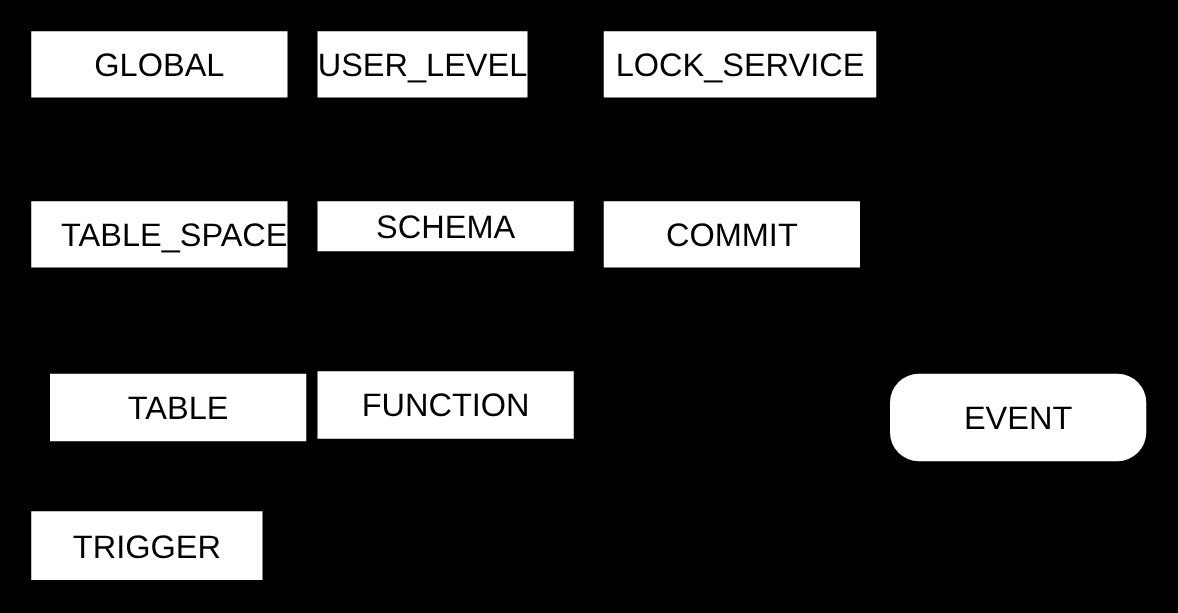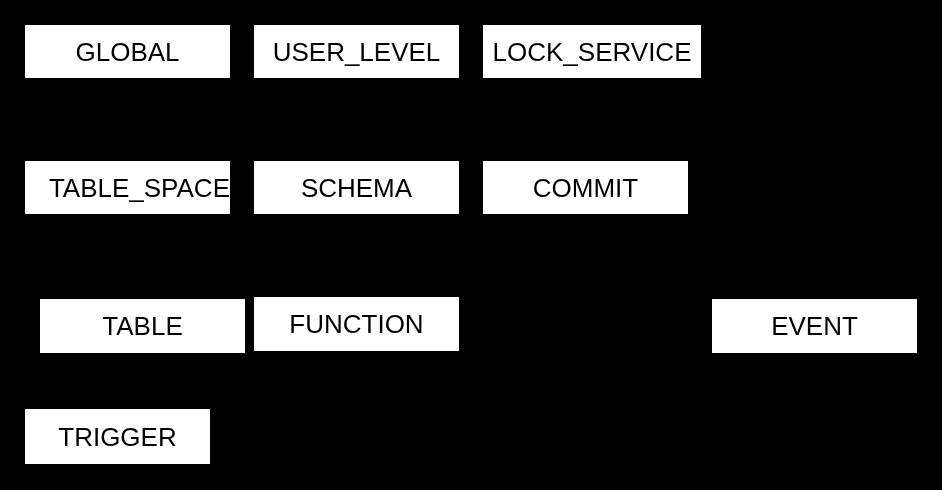--- a/index.html
+++ b/index.html
@@ -28,40 +28,40 @@
     white-space: nowrap;
   }
 </style>
 </head>
 <body>
 
 <div id="canvas">
     <div class="node" style="left: 25px; top: 25px; width: 205px; height: 53px;">
     <span class="node-label">GLOBAL</span>
   </div>
-    <div class="node" style="left: 254px; top: 25px; width: 205px; height: 53px;">
+    <div class="node" style="left: 254px; top: 25px; width: 168px; height: 53px;">
     <span class="node-label">USER_LEVEL</span>
   </div>
     <div class="node" style="left: 483px; top: 25px; width: 218px; height: 53px;">
     <span class="node-label">LOCK_SERVICE</span>
   </div>
     <div class="node" style="left: 25px; top: 161px; width: 205px; height: 53px; justify-content: flex-end;">
     <span class="node-label">TABLE_SPACE</span>
   </div>
-    <div class="node" style="left: 254px; top: 161px; width: 205px; height: 53px;">
+    <div class="node" style="left: 254px; top: 161px; width: 205px; height: 40px;">
     <span class="node-label">SCHEMA</span>
   </div>
     <div class="node" style="left: 483px; top: 161px; width: 205px; height: 53px;">
     <span class="node-label">COMMIT</span>
   </div>
     <div class="node" style="left: 40px; top: 299px; width: 205px; height: 54px;">
     <span class="node-label">TABLE</span>
   </div>
     <div class="node" style="left: 254px; top: 297px; width: 205px; height: 54px;">
     <span class="node-label">FUNCTION</span>
   </div>
-    <div class="node" style="left: 712px; top: 299px; width: 205px; height: 54px;">
+    <div class="node" style="left: 712px; top: 299px; width: 205px; height: 70px; border-radius: 23px;">
     <span class="node-label">EVENT</span>
   </div>
     <div class="node" style="left: 25px; top: 409px; width: 185px; height: 55px;">
     <span class="node-label">TRIGGER</span>
   </div>
   </div>
 
 </body></html>

